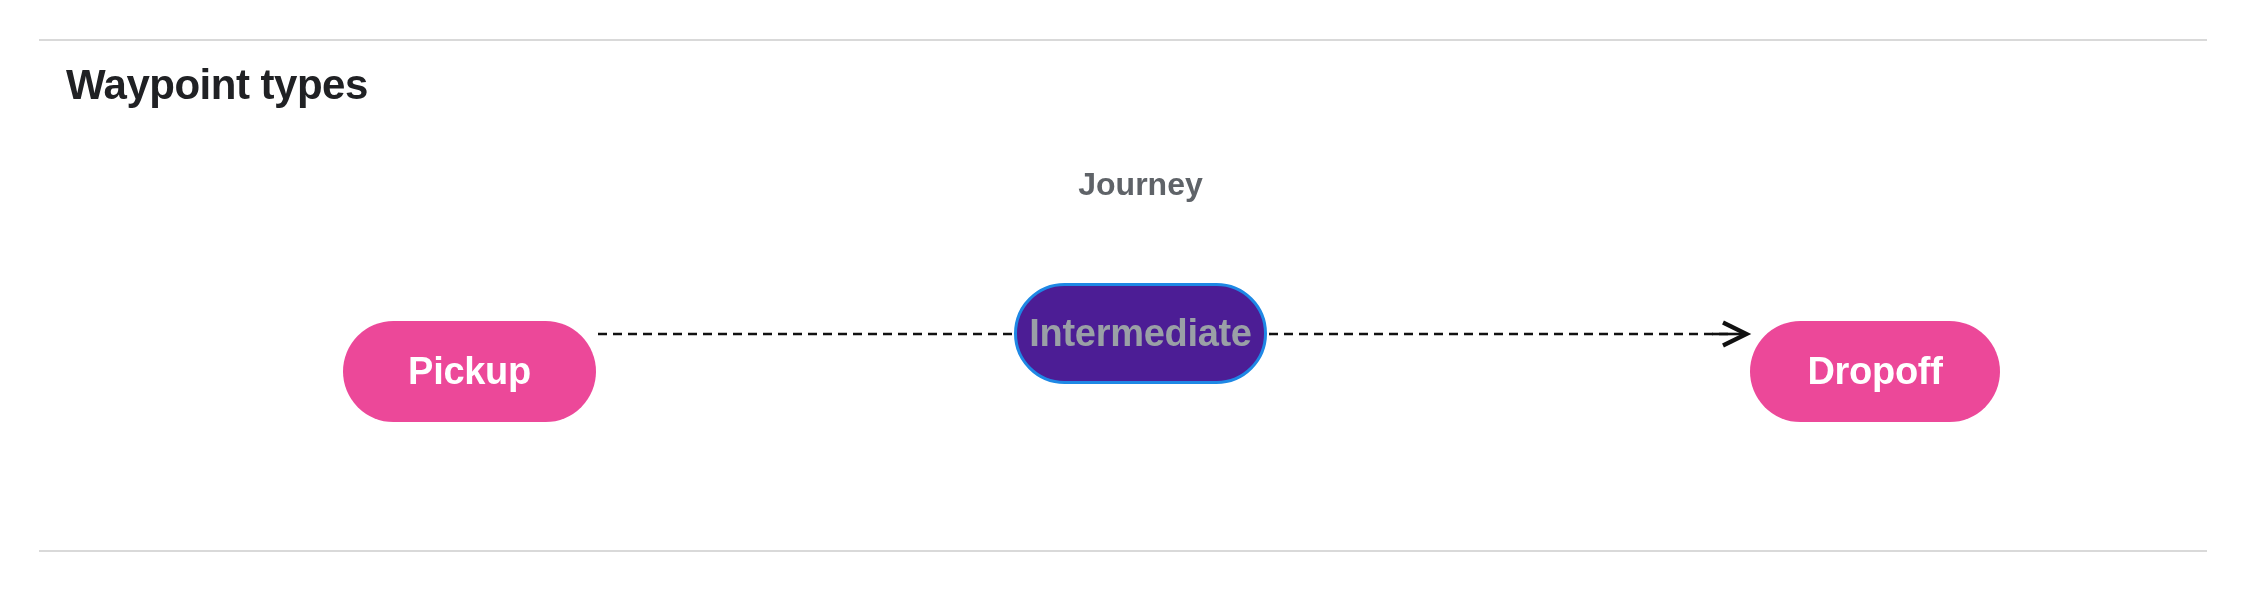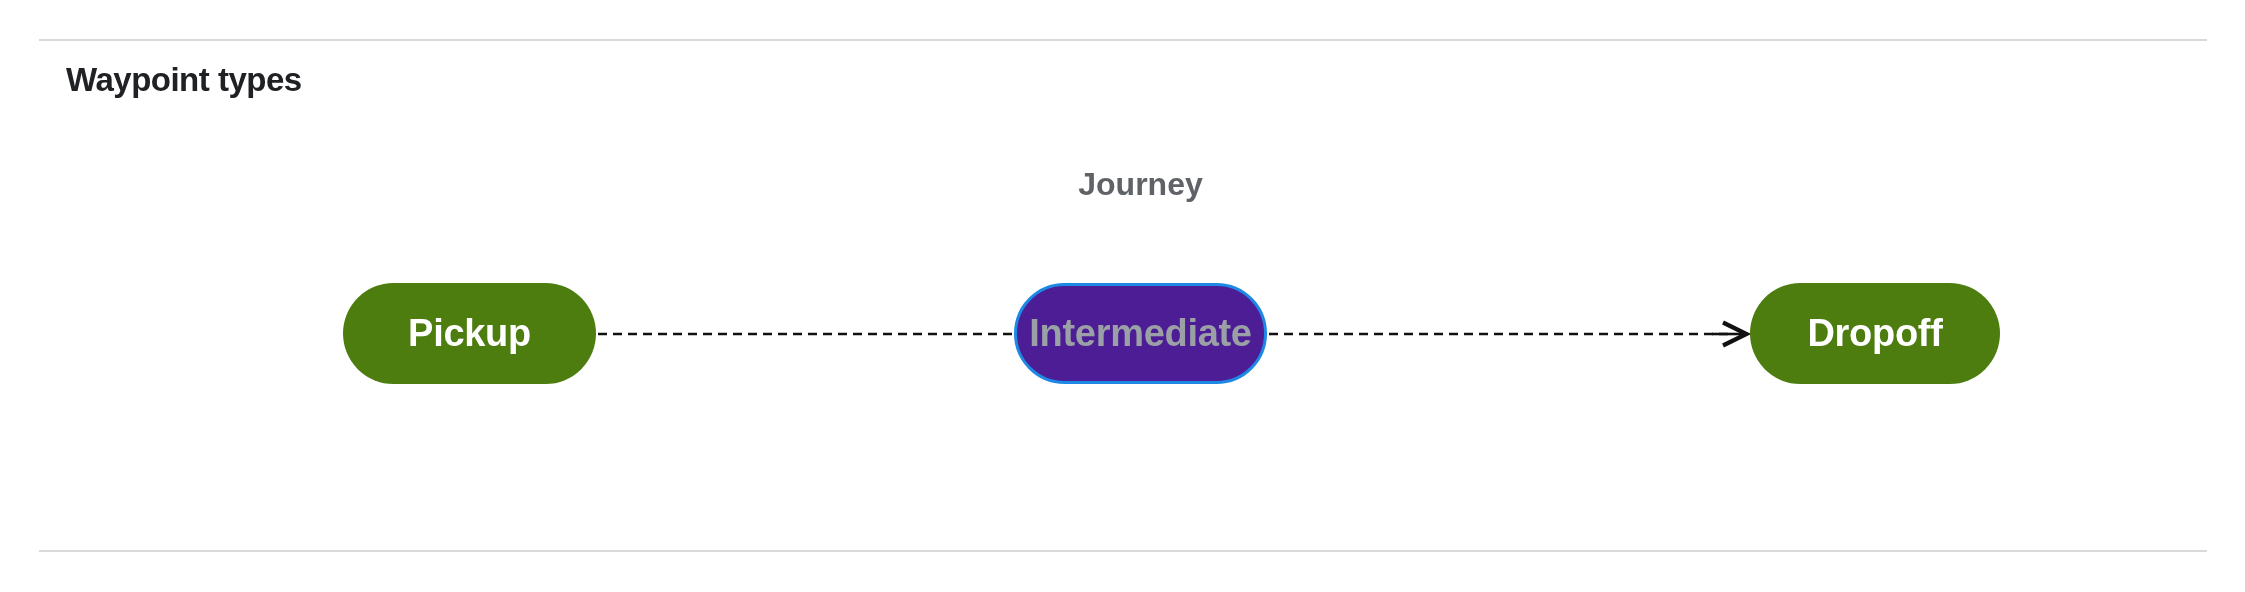--- a/index.html
+++ b/index.html
@@ -22,21 +22,21 @@
     background: #d9d9d9;
   }
   .divider.top { top: 39px; }
   .divider.bottom { top: 550px; }
 
   .page-title {
     position: absolute;
     left: 66px;
     top: 62px;
     margin: 0;
-    font-size: 33px;
+    font-size: 42px;
     line-height: 1.1;
     font-weight: 700;
     color: #202124;
     letter-spacing: -0.5px;
   }
 
   .diagram {
     position: absolute;
     left: 0;
     top: 0;
@@ -71,22 +71,23 @@
     box-sizing: border-box;
     border-radius: 50.5px;
     display: flex;
     align-items: center;
     justify-content: center;
     font-size: 38px;
     font-weight: 700;
     letter-spacing: -0.3px;
   }
   .node.filled {
-    background: #4d7c0f;
+    background: #ec4899;
     color: #ffffff;
+    margin-top: 38px;
   }
   .node.outlined {
     background: #4c1d95;
     border: 3px solid #1e88e5;
     color: #9aa0a6;
     text-align: center;
   }
   .node-pickup       { left: 343px;  width: 253px; }
   .node-intermediate { left: 1014px; width: 253px; }
   .node-dropoff      { left: 1750px; width: 250px; }

